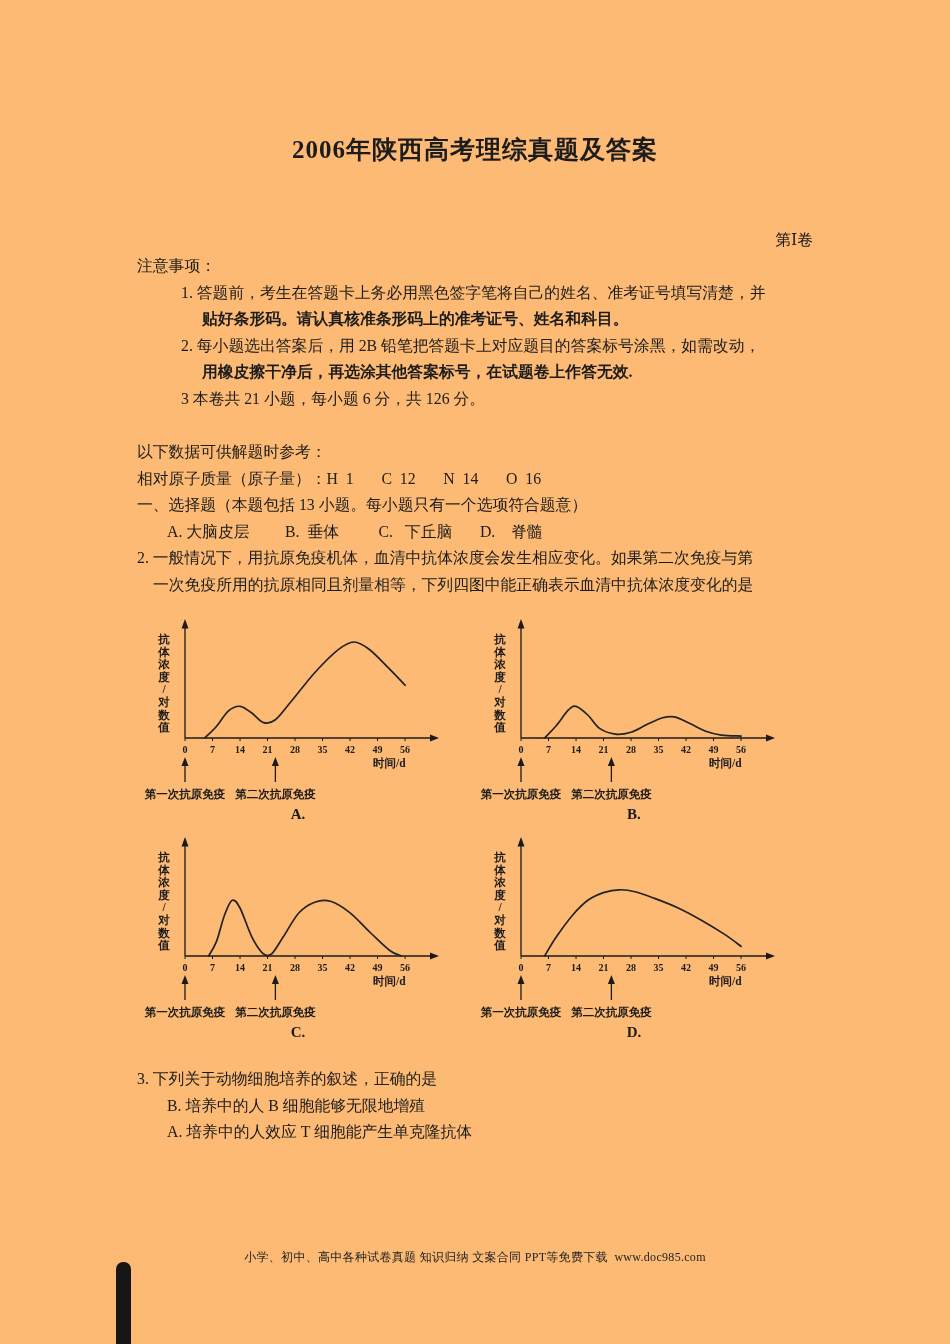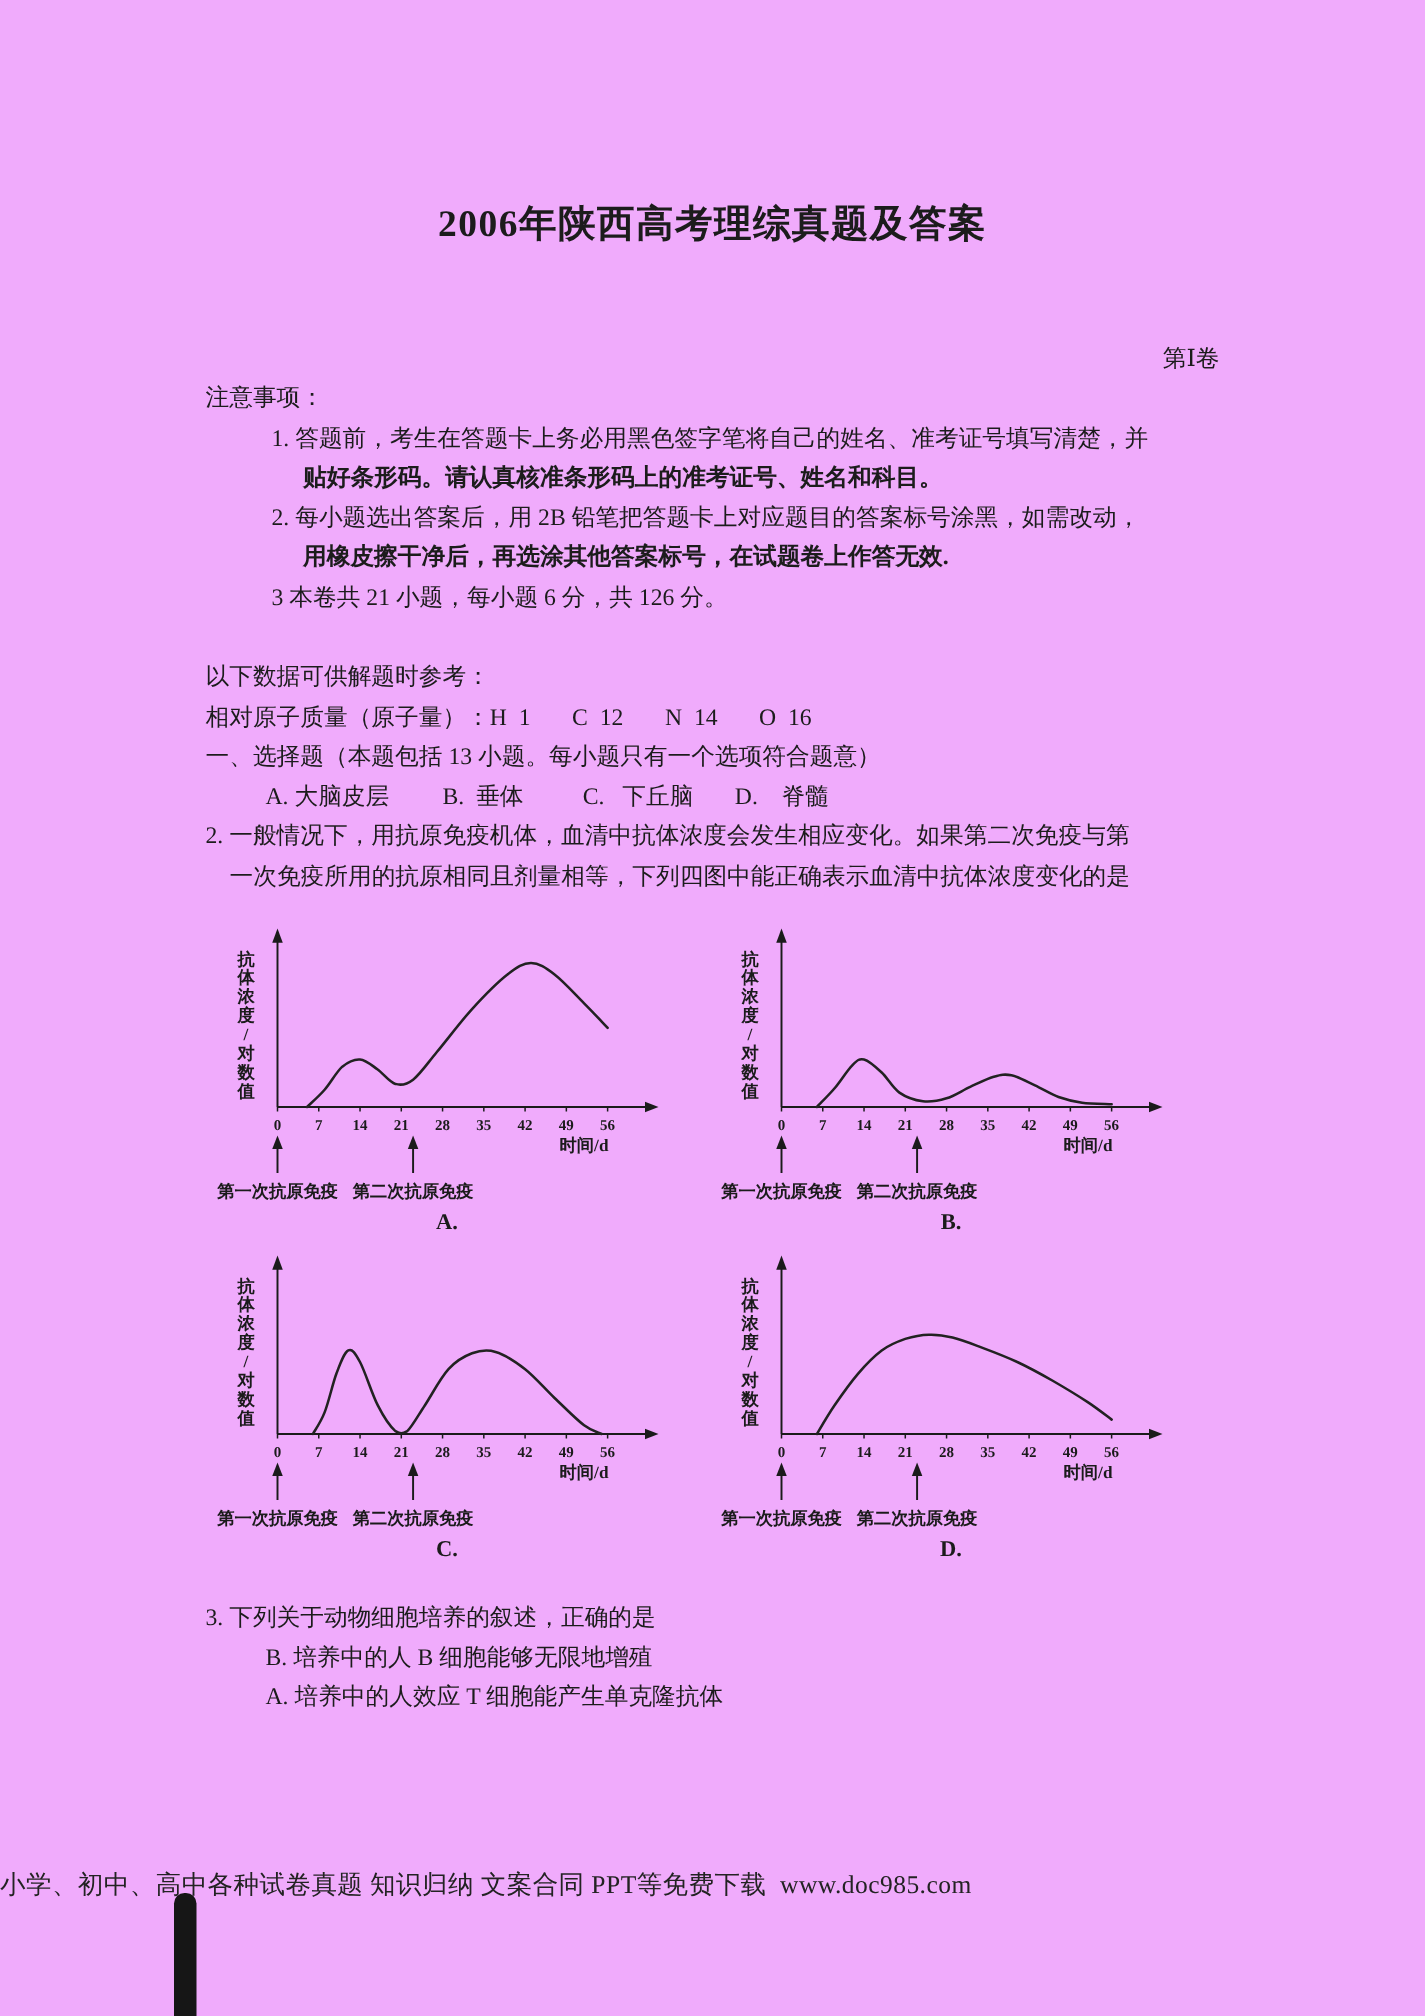--- a/index.html
+++ b/index.html
@@ -1,44 +1,44 @@
 <!DOCTYPE html>
 <html><head>
 <meta charset="utf-8">
 <style>
   * { margin:0; padding:0; box-sizing:border-box; }
   html,body { background:#ffffff; }
   .page {
     position:relative; width:950px; height:1344px; margin:0 auto;
-    background:#f0abfc; color:#1c1c1c; overflow:hidden;
+    background:#fdba74; color:#1c1c1c; overflow:hidden;
     font-family:"Liberation Serif","DejaVu Serif",serif;
     font-size:15.8px; line-height:26.5px;
   }
   .title {
     padding-top:134px; text-align:center;
     font-size:25px; font-weight:600; letter-spacing:1px; line-height:1.3;
   }
   .body { width:676px; margin:60px auto 0; }
   .pre { white-space:pre-wrap; }
   .center { text-align:right; }
   .notice-item { margin-left:44px; }
   .cont { padding-left:21px;font-weight:bold; }
   .indent1 { padding-left:16px; }
-  .opt-line { margin-left:40px; }
+  .opt-line { margin-left:30px; }
   .ref-heading { margin-top:27px; }
   .charts {
     margin:14px 0 0 6px;
     display:grid; grid-template-columns:306px 306px;
     column-gap:30px; row-gap:6px;
   }
   .chart svg { display:block; font-family:inherit; }
   .q3 { margin-top:24px; }
   .footer {
     position:absolute; left:0; bottom:74px; width:100%;
-    text-align:left; font-size:17px; color:#232323; letter-spacing:0.3px;
+    text-align:center; font-size:12px; color:#232323; letter-spacing:0.3px;
   }
   .scan-artifact {
     position:absolute; left:116px; bottom:0; width:15px; height:82px;
     background:#161616; border-radius:7px 7px 0 0;
   }
 </style>
 </head>
 <body>
 
 <div class="page">

